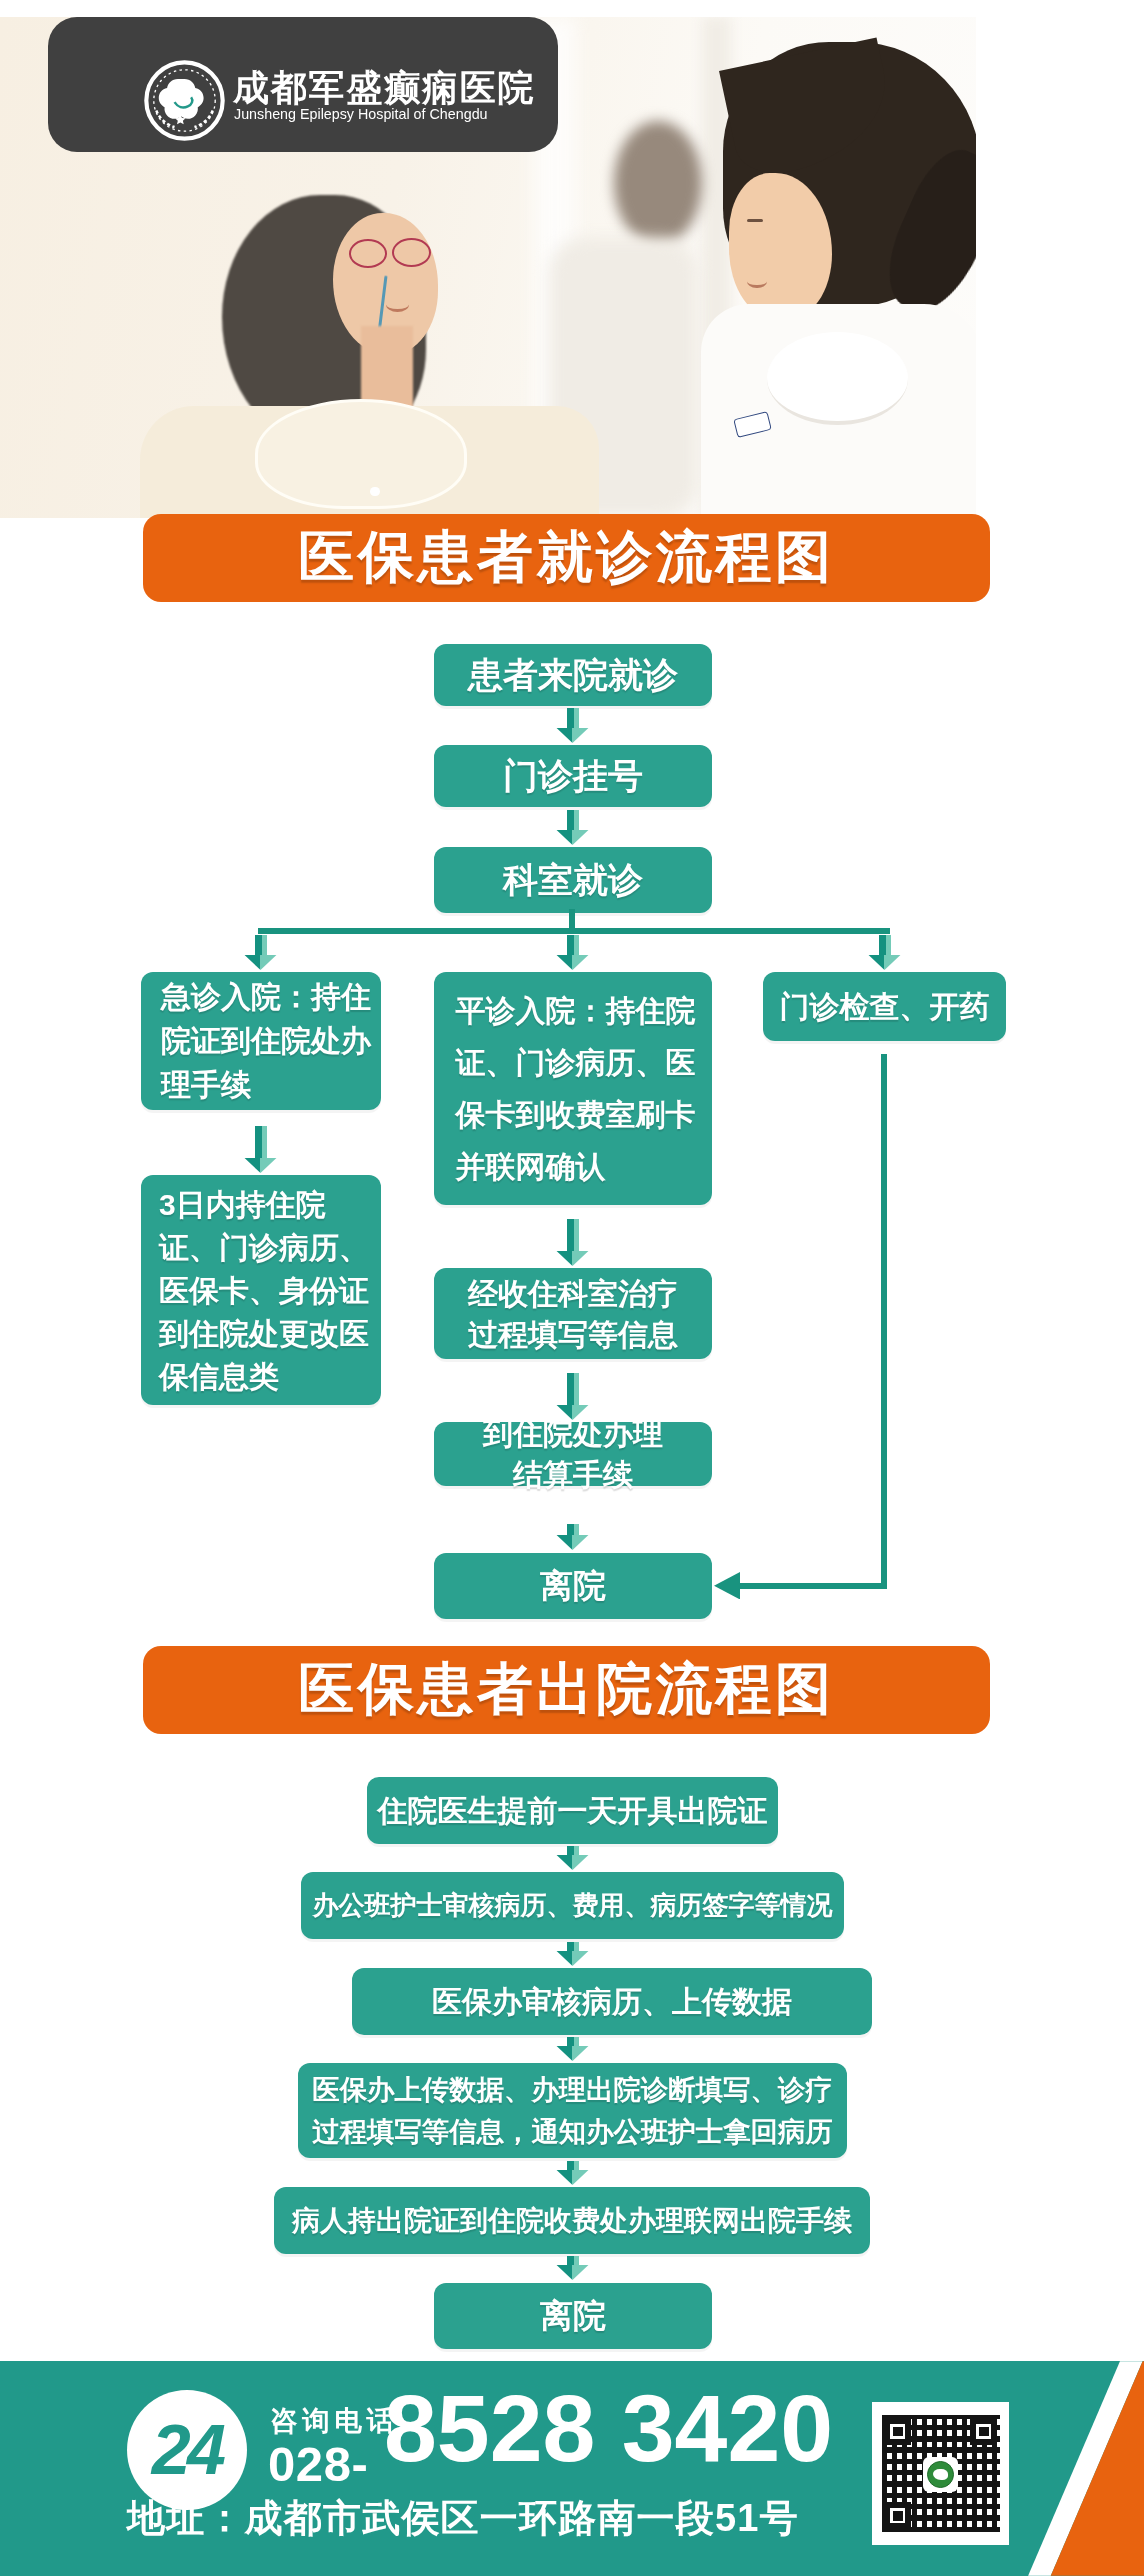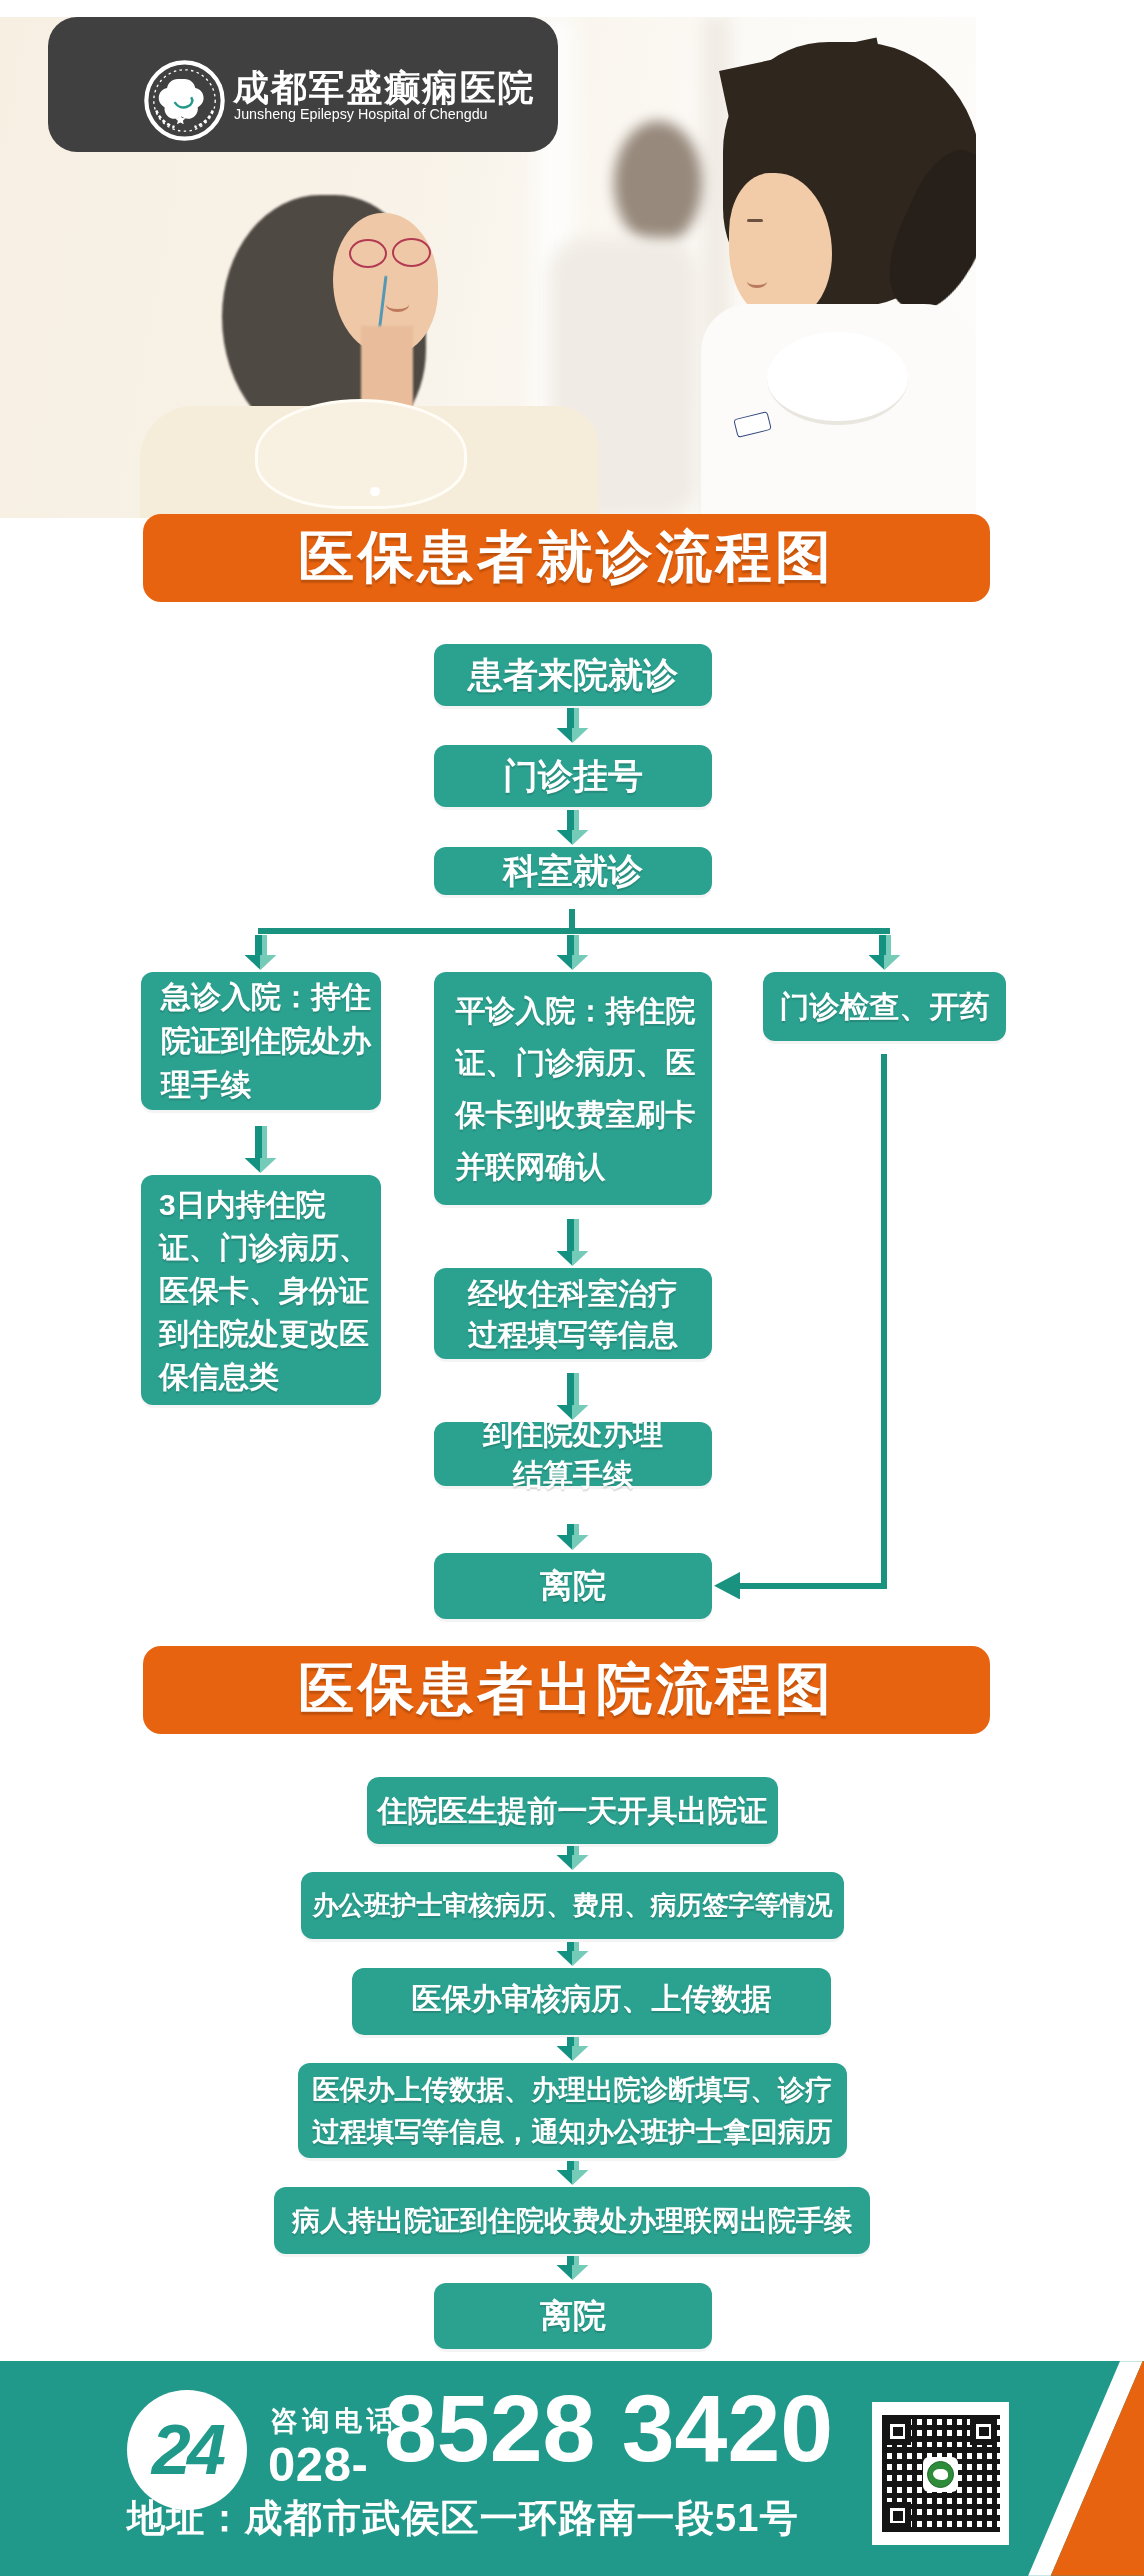--- a/index.html
+++ b/index.html
@@ -106,21 +106,21 @@
   <div class="box" style="left:434px;top:644px;width:278px;height:62px;font-size:35px;">患者来院就诊</div>
   <div class="arr" style="left:556px;top:708px;height:35px;">
       <div class="shaft"></div>
       <div class="head"></div>
     </div>
   <div class="box" style="left:434px;top:745px;width:278px;height:62px;font-size:35px;">门诊挂号</div>
   <div class="arr" style="left:556px;top:810px;height:35px;">
       <div class="shaft"></div>
       <div class="head"></div>
     </div>
-  <div class="box" style="left:434px;top:847px;width:278px;height:48px;font-size:35px;">科室就诊</div>
+  <div class="box" style="left:434px;top:847px;width:278px;height:66px;font-size:35px;">科室就诊</div>
 
   <div class="cl" style="left:569px;top:909px;width:6px;height:21.5px;"></div>
   <div class="cl" style="left:258px;top:928px;width:632px;height:6px;"></div>
   <div class="arr" style="left:244px;top:935px;height:35px;">
       <div class="shaft"></div>
       <div class="head"></div>
     </div>
   <div class="arr" style="left:556px;top:935px;height:35px;">
       <div class="shaft"></div>
       <div class="head"></div>
@@ -178,21 +178,21 @@
   <div class="box" style="left:367px;top:1777px;width:411px;height:67px;font-size:30px;">住院医生提前一天开具出院证</div>
   <div class="arr" style="left:556px;top:1846px;height:24px;">
       <div class="shaft"></div>
       <div class="head"></div>
     </div>
   <div class="box" style="left:301px;top:1872px;width:543px;height:67px;font-size:26px;">办公班护士审核病历、费用、病历签字等情况</div>
   <div class="arr" style="left:556px;top:1942px;height:24px;">
       <div class="shaft"></div>
       <div class="head"></div>
     </div>
-  <div class="box" style="left:352px;top:1968px;width:479px;height:67px;font-size:30px;font-family:Liberation Mono, monospace;">医保办审核病历、上传数据</div>
+  <div class="box" style="left:352px;top:1968px;width:520px;height:67px;font-size:30px;">医保办审核病历、上传数据</div>
   <div class="arr" style="left:556px;top:2037px;height:24px;">
       <div class="shaft"></div>
       <div class="head"></div>
     </div>
   <div class="box" style="left:298px;top:2063px;width:549px;height:95px;font-size:27.4px;line-height:42px;">医保办上传数据、办理出院诊断填写、诊疗
 过程填写等信息，通知办公班护士拿回病历</div>
   <div class="arr" style="left:556px;top:2161px;height:24px;">
       <div class="shaft"></div>
       <div class="head"></div>
     </div>

